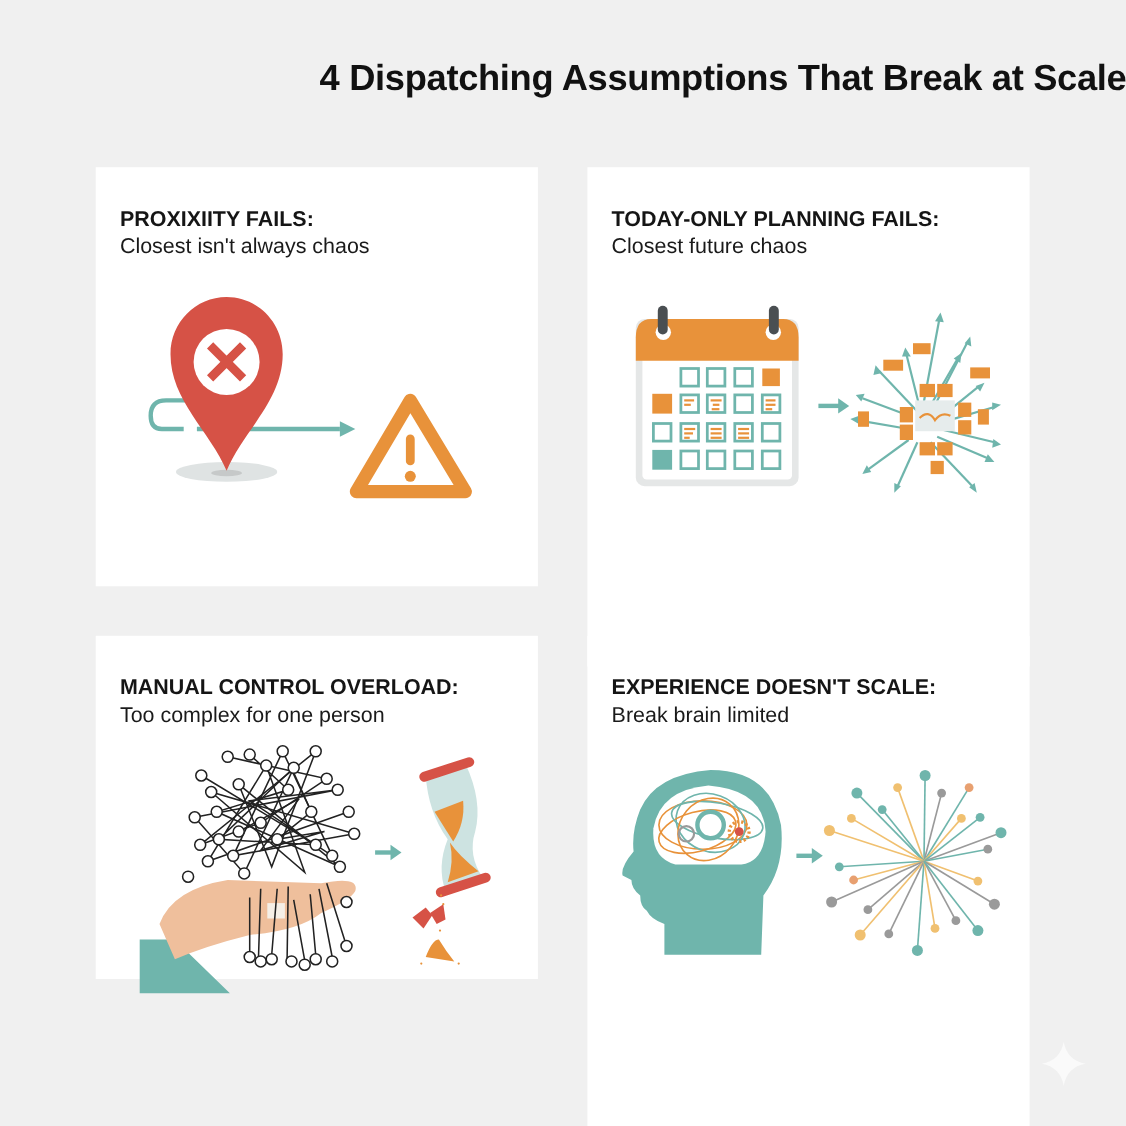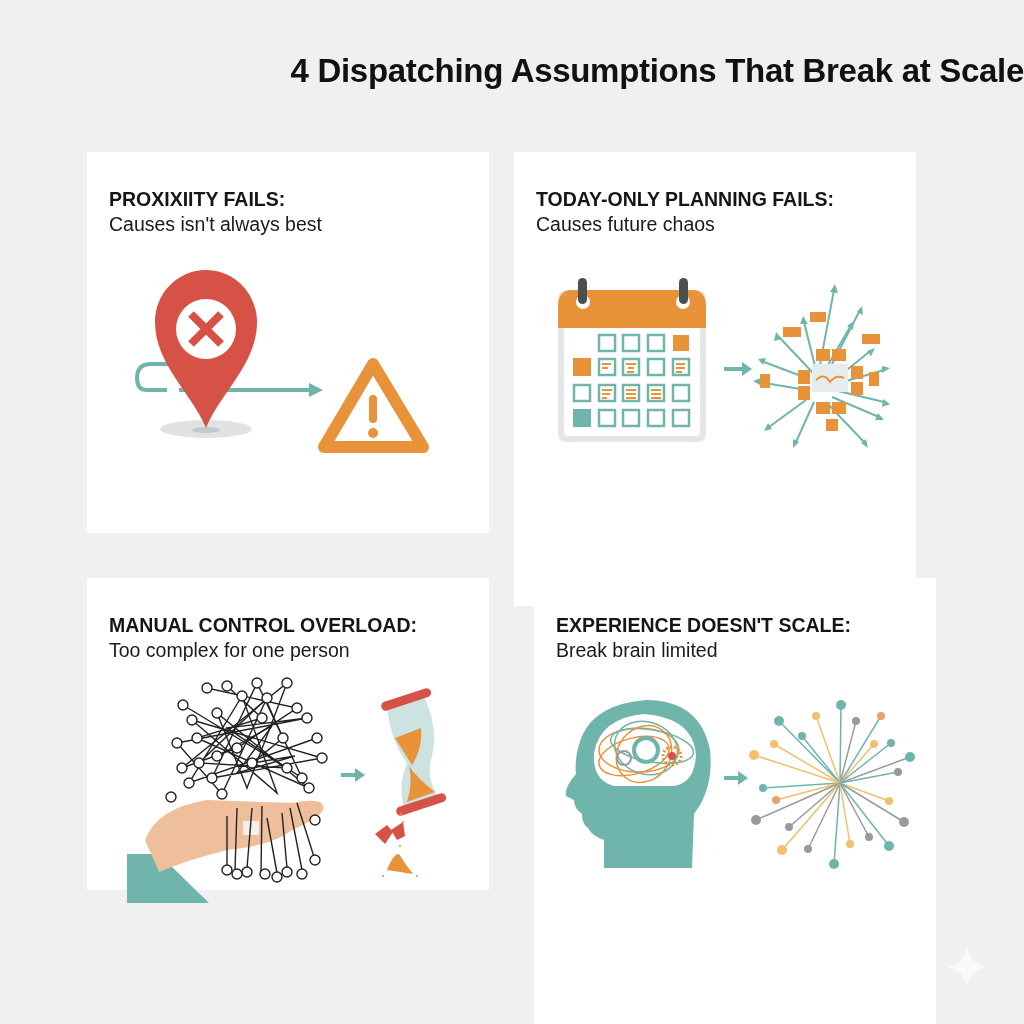--- a/index.html
+++ b/index.html
@@ -5,33 +5,33 @@
   html, body { margin:0; padding:0; }
   body { width:1024px; height:1024px; background:#f0f0f0; position:relative; overflow:hidden;
          font-family:"Liberation Sans", sans-serif; color:#111; }
   .title { position:absolute; left:0; top:52px; width:1024px; text-align:right;
            font-size:33px; font-weight:bold; letter-spacing:-0.3px; color:#111; }
   .card { position:absolute; background:#ffffff; }
   .card h2 { position:absolute; left:22px; top:36px; margin:0; font-size:19.5px; font-weight:bold; color:#151515; letter-spacing:0px; white-space:nowrap; }
   .card p { position:absolute; left:22px; top:61px; margin:0; font-size:19.5px; color:#1a1a1a; white-space:nowrap; }
   .card svg.art { position:absolute; left:0; top:0; }
   .c1 { left:87px; top:152px; width:402px; height:381px; }
-  .c2 { left:514px; top:152px; width:402px; height:454px; }
+  .c2 { left:534px; top:152px; width:402px; height:454px; }
   .c3 { left:87px; top:578px; width:402px; height:312px; }
   .c4 { left:534px; top:578px; width:402px; height:470px; }
   .sparkle { position:absolute; left:944px; top:944px; }
 </style>
 </head>
 <body>
 
 <div class="title">4 Dispatching Assumptions That Break at Scale</div>
 
 <div class="card c1">
   <h2>PROXIXIITY FAILS:</h2>
-  <p>Causes isn't always best</p>
+  <p>Closest isn't always chaos</p>
   <svg class="art" width="402" height="381" viewBox="0 0 402 381">
     <g>
       <path d="M80 238 L60 238 Q50 238 50 226 Q50 212 64 212 L88 212" fill="none" stroke="#6fb5ac" stroke-width="4"></path>
       <path d="M92 238 L222 238" stroke="#6fb5ac" stroke-width="4"></path>
       <polygon points="222,231 236,238 222,245" fill="#6fb5ac"></polygon>
     </g>
     <g>
       <ellipse cx="119" cy="277" rx="46" ry="9" fill="#dfe3e3"></ellipse>
       <ellipse cx="119" cy="278" rx="14" ry="3" fill="#c6c9c9"></ellipse>
       <path d="M119 276 C104 240 68 212 68 170 C68 141 91 118 119 118 C147 118 170 141 170 170 C170 212 134 240 119 276 Z" fill="#d65246"></path>
@@ -41,21 +41,21 @@
     <g>
       <path d="M286 212 L336 295 L237 295 Z" fill="none" stroke="#e8923a" stroke-width="12" stroke-linejoin="round"></path>
       <rect x="282" y="243" width="8" height="28" rx="4" fill="#e8923a"></rect>
       <circle cx="286" cy="281" r="5" fill="#e8923a"></circle>
     </g>
   </svg>
 </div>
 
 <div class="card c2">
   <h2>TODAY-ONLY PLANNING FAILS:</h2>
-  <p>Causes future chaos</p>
+  <p>Closest future chaos</p>
   <svg class="art" width="402" height="381" viewBox="0 0 402 381">
     <g>
       <rect x="44" y="138" width="148" height="152" rx="8" fill="#e5e7e7"></rect>
       <rect x="50" y="144" width="136" height="140" rx="4" fill="#ffffff"></rect>
       <path d="M44 155 Q44 138 58 138 L178 138 Q192 138 192 155 L192 176 L44 176 Z" fill="#e8923a"></path>
       <circle cx="69" cy="150" r="7" fill="#ffffff"></circle>
       <circle cx="169" cy="150" r="7" fill="#ffffff"></circle>
       <rect x="64" y="126" width="9" height="26" rx="4.5" fill="#4a4f52"></rect>
       <rect x="165" y="126" width="9" height="26" rx="4.5" fill="#4a4f52"></rect>
 

